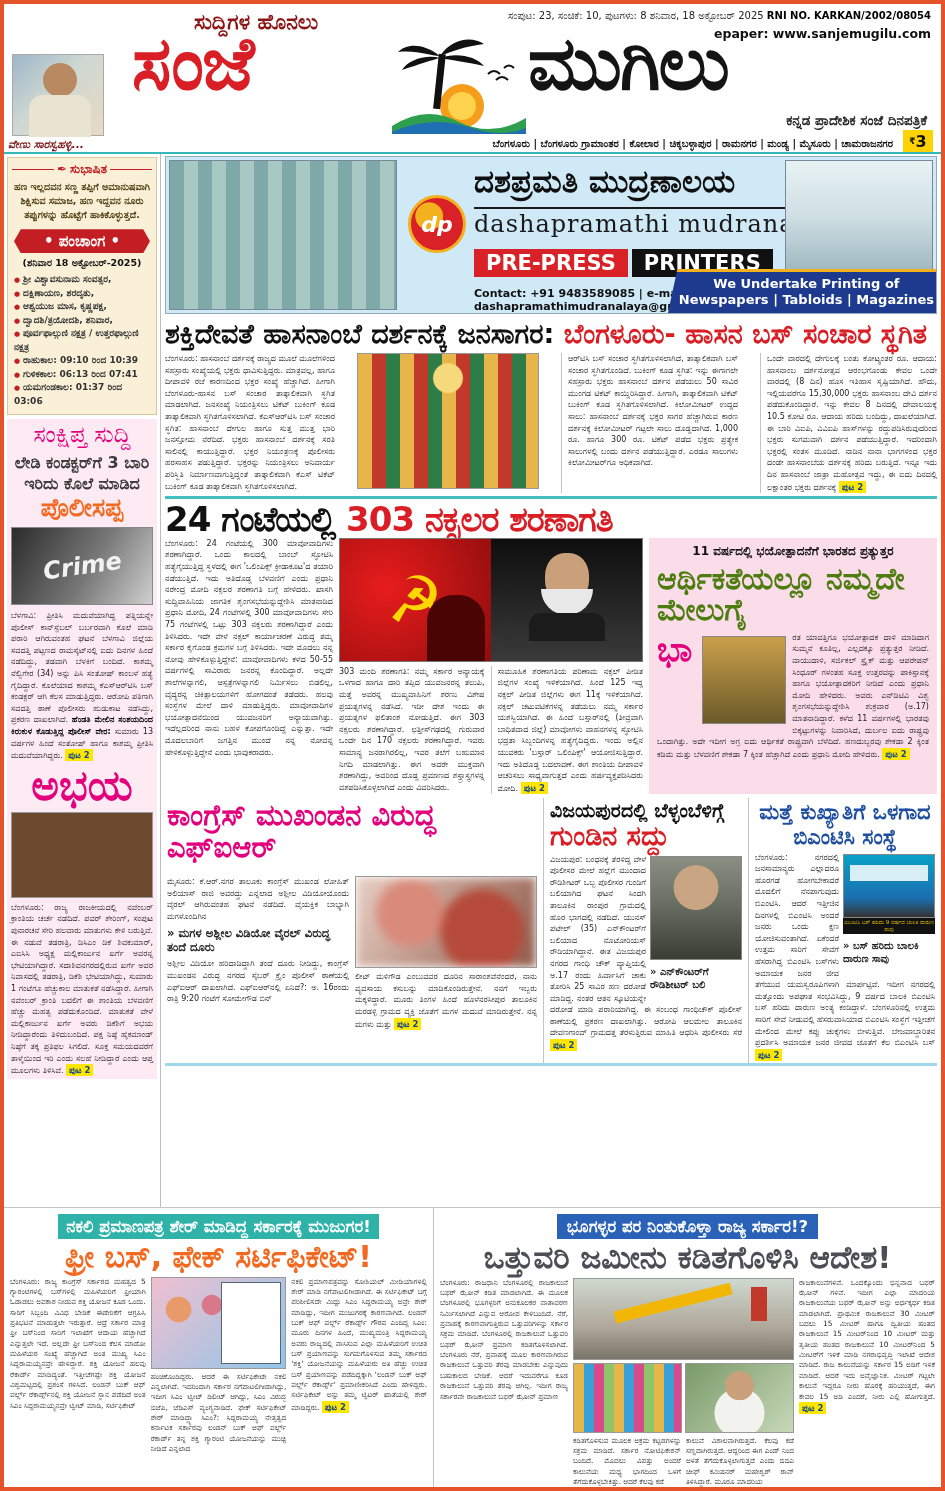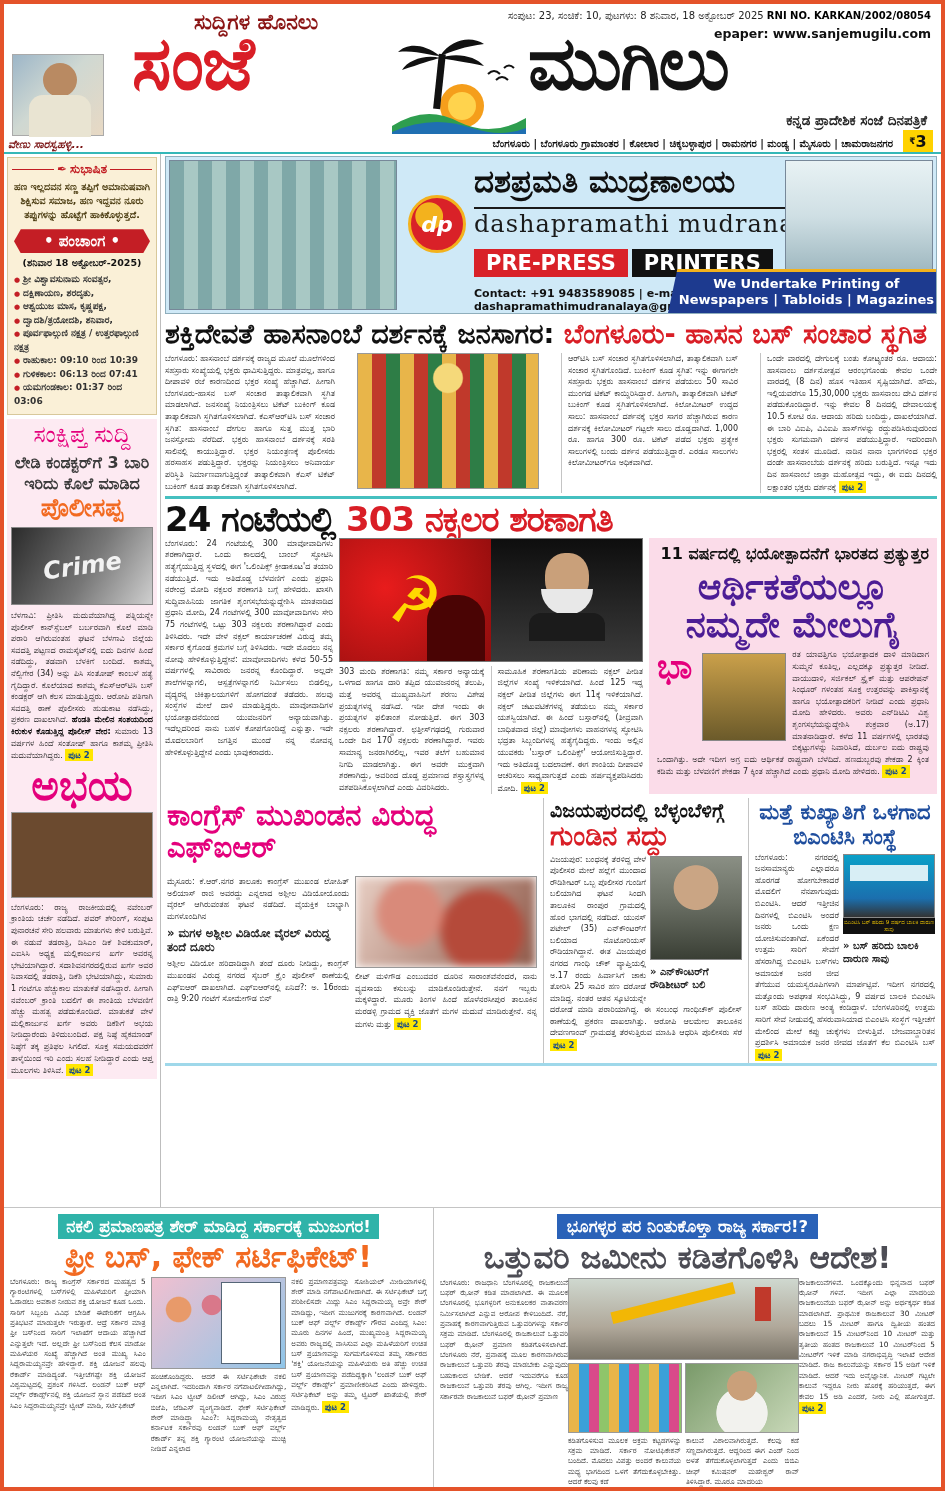--- a/index.html
+++ b/index.html
@@ -96,22 +96,22 @@
   .img-flag{flex:1;background:radial-gradient(circle at 30% 40%,#e81c1c,#8f0d0d);display:flex;align-items:center;justify-content:center;position:relative;overflow:hidden;}
   .img-flag .sickle{color:#ffd700;font-size:64px;line-height:1;}
   .img-flag .mask{position:absolute;right:6px;bottom:-6px;width:58px;height:72px;border-radius:26px 26px 0 0;background:#4a0404;}
   .img-modi-big{flex:1;background:linear-gradient(180deg,#0e0e0e,#3a3a3a);position:relative;overflow:hidden;}
   .face{position:absolute;left:50%;transform:translateX(-50%);}
   .face .skin{width:44px;height:50px;border-radius:45%;background:#c9a07a;margin:0 auto;}
   .face .beard{width:52px;height:26px;border-radius:0 0 26px 26px;background:#e8e8e8;margin:-14px auto 0;}
   .face .torso{width:76px;height:28px;border-radius:12px 12px 0 0;background:#1b1b1b;margin:-2px auto 0;}
   .a2-caps{display:flex;gap:6px;margin-top:4px;}
   .a2-pink{flex:1;background:#fbdce9;padding:6px 8px;}
-  .a2-kick{font-size:16px;font-weight:bold;color:#111;text-align:right;line-height:1.25;}
-  .a2-hl{font-size:36px;font-weight:bold;color:#4c1d95;text-align:center;line-height:1.05;margin:4px 0 6px 0;}
+  .a2-kick{font-size:12px;font-weight:bold;color:#111;text-align:center;line-height:1.25;}
+  .a2-hl{font-size:30px;font-weight:bold;color:#4d7c0f;text-align:left;line-height:1.05;margin:4px 0 6px 0;}
   .dropcap{float:left;font-size:34px;font-weight:bold;color:#e4007c;line-height:0.9;margin:2px 4px 0 0;}
   .img-modi-inset{float:left;width:84px;height:88px;background:linear-gradient(180deg,#caa04a,#6b5a2a);border:1px solid #888;margin:4px 6px 2px 6px;position:relative;overflow:hidden;}
   
   .row3{display:flex;border-bottom:3px solid #9fd8ea;margin-top:4px;}
   .r3a{padding:2px 6px 2px 2px;}
   .r3b{width:206px;border-left:1px solid #c4c4c4;border-right:1px solid #c4c4c4;padding:2px 6px;}
   .r3c{width:188px;padding:2px 2px 2px 6px;}
   .fir{flex:1;}
   .fir-hl{font-size:29px;font-weight:bold;color:#e4007c;line-height:1.1;}
   .fir-cols{display:flex;gap:6px;margin-top:12px;}
@@ -387,21 +387,21 @@
         <div class="tiny" style="flex:1;max-height:210px;overflow:hidden;">
           <span>ನಕಲಿ ಪ್ರಮಾಣಪತ್ರವನ್ನು ಸೋಶಿಯಲ್ ಮೀಡಿಯಾಗಳಲ್ಲಿ ಶೇರ್ ಮಾಡಿ ನಗೆಪಾಟಲಿಗೀಡಾಗಿದೆ. ಈ ಸರ್ಟಿಫಿಕೇಟ್ ಬಗ್ಗೆ ಪರಿಶೀಲಿಸದೇ ಮಿದ್ದು ಸಿಎಂ ಸಿದ್ದರಾಮಯ್ಯ ಅವ್ರೇ ಶೇರ್ ಮಾಡಿದ್ದು, ಇದೀಗ ಮುಜುಗರಕ್ಕೆ ಕಾರಣವಾಗಿದೆ. ಲಂಡನ್ ಬುಕ್ ಆಫ್ ವರ್ಲ್ಡ್ ರೆಕಾರ್ಡ್ಸ್ ಗೌರವ ಎಂದಿದ್ದ ಸಿಎಂ: ಮೂರು ದಿನಗಳ ಹಿಂದೆ, ಮುಖ್ಯಮಂತ್ರಿ ಸಿದ್ದರಾಮಯ್ಯ ಅವರು ರಾಜ್ಯದಲ್ಲಿ ವಾಸಿಸುವ ಎಲ್ಲಾ ಮಹಿಳೆಯರಿಗೆ ಉಚಿತ ಬಸ್ ಪ್ರಯಾಣವನ್ನು ಸುಗಮಗೊಳಿಸುವ ತಮ್ಮ ಸರ್ಕಾರದ 'ಶಕ್ತಿ' ಯೋಜನೆಯನ್ನು ಮಹಿಳೆಯರು ಅತಿ ಹೆಚ್ಚು ಉಚಿತ ಬಸ್ ಪ್ರಯಾಣವನ್ನು ಪಡೆದಿದ್ದಕ್ಕಾಗಿ 'ಲಂಡನ್ ಬುಕ್ ಆಫ್ ವರ್ಲ್ಡ್ ರೆಕಾರ್ಡ್ಸ್' ಪ್ರಮಾಣೀಕರಿಸಿದೆ ಎಂದು ಹೇಳಿದ್ದರು. ಸರ್ಟಿಫಿಕೇಟ್ ಅನ್ನು ತಮ್ಮ ಟ್ವಿಟರ್ ಖಾತೆಯಲ್ಲಿ ಶೇರ್ ಮಾಡಿದ್ದರು.</span>
           <span class="pgref">ಪುಟ 2</span>
         </div>
       </div>
     </div>
 
     <div class="b-right">
       <span class="kick-blue">ಭೂಗಳ್ಳರ ಪರ ನಿಂತುಕೊಳ್ತಾ ರಾಜ್ಯ ಸರ್ಕಾರ!?</span>
       <div class="bz-hl">ಒತ್ತುವರಿ ಜಮೀನು ಕಡಿತಗೊಳಿಸಿ ಆದೇಶ!</div>
-      <div style="display:flex;">
+      <div style="display:flex;gap:5px;">
         <div class="tiny" style="width:128px;max-height:206px;overflow:hidden;">ಬೆಂಗಳೂರು: ರಾಜಧಾನಿ ಬೆಂಗಳೂರಲ್ಲಿ ರಾಜಕಾಲುವೆ ಬಫರ್ ಝೋನ್ ಕಡಿತ ಮಾಡಲಾಗಿದೆ. ಈ ಮೂಲಕ ಬೆಂಗಳೂರಲ್ಲಿ ಭೂಗಳ್ಳರಿಗೆ ಅನುಕೂಲಕರ ವಾತಾವರಣ ನಿರ್ಮಿಸಲಾಗಿದೆ ಎನ್ನುವ ಆರೋಪ ಕೇಳಿಬಂದಿದೆ. ನೆರೆ, ಪ್ರವಾಹಕ್ಕೆ ಕಾರಣವಾಗುತ್ತಿರುವ ಒತ್ತುವರಿಗಳನ್ನು ಸರ್ಕಾರ ಸಕ್ರಮ ಮಾಡಿದೆ. ಬೆಂಗಳೂರಲ್ಲಿ ರಾಜಕಾಲುವೆ ಒತ್ತುವರಿ ಬಫರ್ ಝೋನ್ ಪ್ರಮಾಣ ಕಡಿತಗೊಳಿಸಲಾಗಿದೆ. ಬೆಂಗಳೂರು ನೆರೆ, ಪ್ರವಾಹಕ್ಕೆ ಮೂಲ ಕಾರಣವಾಗಿರುವ ರಾಜಕಾಲುವೆ ಒತ್ತುವರಿ ತೆರವು ಮಾಡಬೇಕು ಎನ್ನುವುದು ಬಹುಕಾಲದ ಬೇಡಿಕೆ. ಆದರೆ ಇದುವರೆಗೂ ಕೂಡ ರಾಜಕಾಲುವೆ ಒತ್ತುವರಿ ತೆರವು ಆಗಿಲ್ಲ. ಇದೀಗ ರಾಜ್ಯ ಸರ್ಕಾರವೇ ರಾಜಕಾಲುವೆ ಬಫರ್ ಝೋನ್ ಪ್ರಮಾಣ</div>
         <div style="flex:1;">
           <div class="img-jcb"></div>
           <div class="b-imgrow">
             <div class="img-bldg"></div>
             <div class="img-sidda"></div>
           </div>
           <div class="small-cols">
             <div class="tiny" style="flex:1;max-height:54px;overflow:hidden;">ಕಡಿತಗೊಳಿಸುವ ಮೂಲಕ ಅಕ್ರಮ ಕಟ್ಟಡಗಳನ್ನು ಸಕ್ರಮ ಮಾಡಿದೆ. ಸರ್ಕಾರ ನೋಟಿಫಿಕೇಶನ್ ಬಂದಿದೆ. ಮೊದಲು ವಿಪತ್ತು ಅಂದರೆ ಕಾಲುವೆಯ ಮಧ್ಯ ಭಾಗದಿಂದ ಒಳಗೆ ತೆಗೆದುಕೊಳ್ಳಬೇಕಿತ್ತು. ಆದರೆ ಕೆಲವು ಕಡೆ</div>
             <div class="tiny" style="flex:1;max-height:54px;overflow:hidden;">ಕಾಲುವೆ ವಿಶಾಲವಾಗಿರುತ್ತದೆ. ಕೆಲವು ಕಡೆ ಸಣ್ಣದಾಗಿರುತ್ತದೆ. ಆದ್ದರಿಂದ ಈಗ ಎಂಡ್ ನಿಂದ ಅಳತೆ ತೆಗೆದುಕೊಳ್ಳಲಾಗುತ್ತದೆ ಎಂದು ಬಿಬಿಎ ಚೀಫ್ ಕಮಿಷನರ್ ಮಹೇಶ್ವರ್ ರಾವ್ ತಿಳಿಸಿದ್ದಾರೆ. ಮೂರೂ ಮಾದರಿಯ</div>

